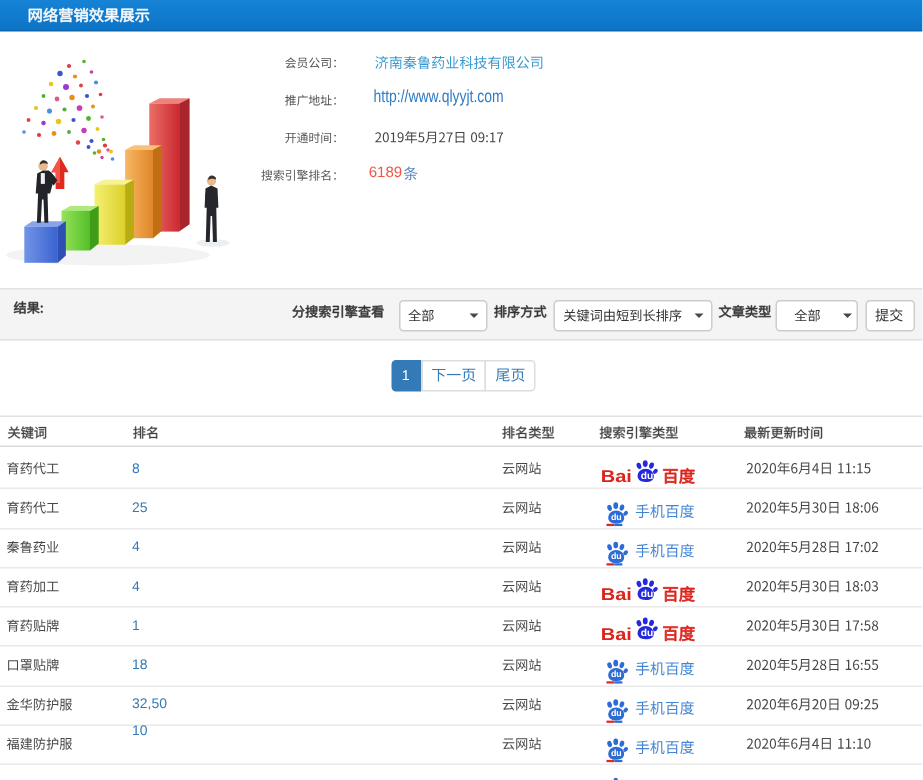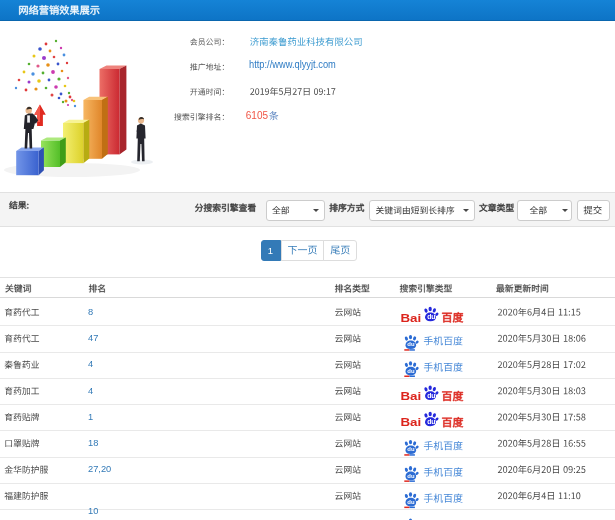--- a/index.html
+++ b/index.html
@@ -121,21 +121,21 @@
       <circle cx="68" cy="66" r="1.2" fill="#e05a8a"></circle>
       <circle cx="55" cy="64" r="1.3" fill="#3a55cc"></circle>
       <circle cx="66" cy="63" r="1.4" fill="#e03a3a"></circle>
       <circle cx="59" cy="68" r="1.2" fill="#55b030"></circle>
       <circle cx="70" cy="67" r="1.3" fill="#e8c718"></circle>
       <circle cx="64" cy="71" r="1.1" fill="#cc3ab0"></circle>
       <circle cx="71" cy="72" r="1.2" fill="#4a90e0"></circle>
 </g>
 </svg>
 <div id="url" class="abs">http://www.qlyyjt.com</div>
-<div id="n4895" class="abs">6105</div>
+<div id="n4895" class="abs">6189</div>
 <div id="filter" class="abs"></div>
 <div class="sel" style="left:266px;width:59px"></div>
 <div class="caret" style="left:313px"></div>
 <div class="sel" style="left:369px;width:106px"></div>
 <div class="caret" style="left:463px"></div>
 <div class="sel" style="left:517px;width:55px"></div>
 <div class="caret" style="left:562px"></div>
 <div class="sel" style="left:577px;width:33px"></div>
 <div class="pg" style="left:260.5px;width:20px;background:#337ab7;border-color:#337ab7;border-radius:3px 0 0 3px"></div>
 <div class="pg" style="left:280.5px;width:43px"></div>
@@ -145,27 +145,27 @@
 <div class="rl abs" style="top:296.8px;background:#d9d9d9"></div>
 <div class="rl" style="top:325.4px"></div>
 <div class="rl" style="top:351.6px"></div>
 <div class="rl" style="top:377.9px"></div>
 <div class="rl" style="top:404.1px"></div>
 <div class="rl" style="top:430.3px"></div>
 <div class="rl" style="top:456.5px"></div>
 <div class="rl" style="top:482.8px"></div>
 <div class="rl" style="top:509.0px"></div>
 <div class="rk" style="top:306.8px">8</div>
-<div class="rk" style="top:333.0px">47</div>
+<div class="rk" style="top:333.0px">25</div>
 <div class="rk" style="top:359.3px">4</div>
 <div class="rk" style="top:385.5px">4</div>
 <div class="rk" style="top:411.7px">1</div>
 <div class="rk" style="top:438.0px">18</div>
-<div class="rk" style="top:464.2px">27,20</div>
-<div class="rk" style="top:506px">10</div>
+<div class="rk" style="top:464.2px">32,50</div>
+<div class="rk" style="top:482px">10</div>
 <svg class="abs" style="left:0;top:0" width="615" height="520" viewBox="0 0 615 520">
 <defs>
       <path id="u7f51" d="M194 536C239 481 288 416 333 352C295 245 242 155 172 88C188 79 218 57 230 46C291 110 340 191 379 285C411 238 438 194 457 157L506 206C482 249 447 303 407 360C435 443 456 534 472 632L403 640C392 565 377 494 358 428C319 480 279 532 240 578ZM483 535C529 480 577 415 620 350C580 240 526 148 452 80C469 71 498 49 511 38C575 103 625 184 664 280C699 224 728 171 747 127L799 171C776 224 738 290 693 358C720 440 740 531 755 630L687 638C676 564 662 494 644 428C608 479 570 529 532 574ZM88 780V-78H164V708H840V20C840 2 833 -3 814 -4C795 -5 729 -6 663 -3C674 -23 687 -57 692 -77C782 -78 837 -76 869 -64C902 -52 915 -28 915 20V780Z"></path>
       <path id="u7edc" d="M41 50 59 -25C151 5 274 42 391 78L380 143C254 107 126 71 41 50ZM570 853C529 745 460 641 383 570L392 585L326 626C308 591 287 555 266 521L138 508C198 592 257 699 302 802L230 836C189 718 116 590 92 556C71 523 53 500 34 496C43 476 56 438 60 423C74 430 98 436 220 452C176 389 136 338 118 319C87 282 63 258 42 254C50 234 62 198 66 182C88 196 122 207 369 266C366 282 365 312 367 332L182 292C250 370 317 464 376 558C390 544 412 515 421 502C452 531 483 566 512 605C541 556 579 511 623 470C548 420 462 382 374 356C385 341 401 307 407 287C502 318 596 364 679 424C753 368 841 323 935 293C939 313 952 344 964 361C879 384 801 420 733 466C814 535 880 619 923 719L879 747L866 744H598C613 773 627 803 639 833ZM466 296V-71H536V-21H820V-69H892V296ZM536 46V229H820V46ZM823 676C787 612 737 557 677 509C625 554 582 606 552 664L560 676Z"></path>
       <path id="u8425" d="M311 410H698V321H311ZM240 464V267H772V464ZM90 589V395H160V529H846V395H918V589ZM169 203V-83H241V-44H774V-81H848V203ZM241 19V137H774V19ZM639 840V756H356V840H283V756H62V688H283V618H356V688H639V618H714V688H941V756H714V840Z"></path>
       <path id="u9500" d="M438 777C477 719 518 641 533 592L596 624C579 674 537 749 497 805ZM887 812C862 753 817 671 783 622L840 595C875 643 919 717 953 783ZM178 837C148 745 97 657 37 597C50 582 69 545 75 530C107 563 137 604 164 649H410V720H203C218 752 232 785 243 818ZM62 344V275H206V77C206 34 175 6 158 -4C170 -19 188 -50 194 -67C209 -51 236 -34 404 60C399 75 392 104 390 124L275 64V275H415V344H275V479H393V547H106V479H206V344ZM520 312H855V203H520ZM520 377V484H855V377ZM656 841V554H452V-80H520V139H855V15C855 1 850 -3 836 -3C821 -4 770 -4 714 -3C725 -21 734 -52 737 -71C813 -71 860 -71 887 -58C915 -47 924 -25 924 14V555L855 554H726V841Z"></path>
       <path id="u6548" d="M169 600C137 523 87 441 35 384C50 374 77 350 88 339C140 399 197 494 234 581ZM334 573C379 519 426 445 445 396L505 431C485 479 436 551 390 603ZM201 816C230 779 259 729 273 694H58V626H513V694H286L341 719C327 753 295 804 263 841ZM138 360C178 321 220 276 259 230C203 133 129 55 38 -1C54 -13 81 -41 91 -55C176 3 248 79 306 173C349 118 386 65 408 23L468 70C441 118 395 179 344 240C372 296 396 358 415 424L344 437C331 387 314 341 294 297C261 333 226 369 194 400ZM657 588H824C804 454 774 340 726 246C685 328 654 420 633 518ZM645 841C616 663 566 492 484 383C500 370 525 341 535 326C555 354 573 385 590 419C615 330 646 248 684 176C625 89 546 22 440 -27C456 -40 482 -69 492 -83C588 -33 664 30 723 109C775 30 838 -35 914 -79C926 -60 950 -33 967 -19C886 23 820 90 766 174C831 284 871 420 897 588H954V658H677C692 713 704 771 715 830Z"></path>
       <path id="u679c" d="M159 792V394H461V309H62V240H400C310 144 167 58 36 15C53 -1 76 -28 88 -47C220 3 364 98 461 208V-80H540V213C639 106 785 9 914 -42C925 -23 949 5 965 21C839 63 694 148 601 240H939V309H540V394H848V792ZM236 563H461V459H236ZM540 563H767V459H540ZM236 727H461V625H236ZM540 727H767V625H540Z"></path>
       <path id="u5c55" d="M313 -81V-80C332 -68 364 -60 615 3C613 17 615 46 618 65L402 17V222H540C609 68 736 -35 916 -81C925 -61 945 -34 961 -19C874 -1 798 31 737 76C789 104 850 141 897 177L840 217C803 186 742 145 691 116C659 147 632 182 611 222H950V288H741V393H910V457H741V550H670V457H469V550H400V457H249V393H400V288H221V222H331V60C331 15 301 -8 282 -18C293 -32 308 -63 313 -81ZM469 393H670V288H469ZM216 727H815V625H216ZM141 792V498C141 338 132 115 31 -42C50 -50 83 -69 98 -81C202 83 216 328 216 498V559H890V792Z"></path>
       <path id="u793a" d="M234 351C191 238 117 127 35 56C54 46 88 24 104 11C183 88 262 207 311 330ZM684 320C756 224 832 94 859 10L934 44C904 129 826 255 753 349ZM149 766V692H853V766ZM60 523V449H461V19C461 3 455 -1 437 -2C418 -3 352 -3 284 0C296 -23 308 -56 311 -79C400 -79 459 -78 494 -66C530 -53 542 -31 542 18V449H941V523Z"></path>

